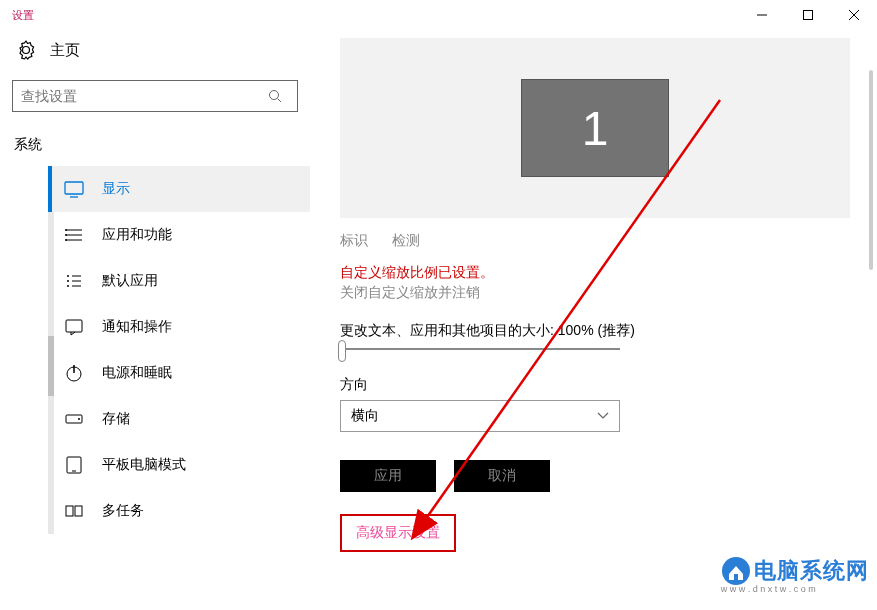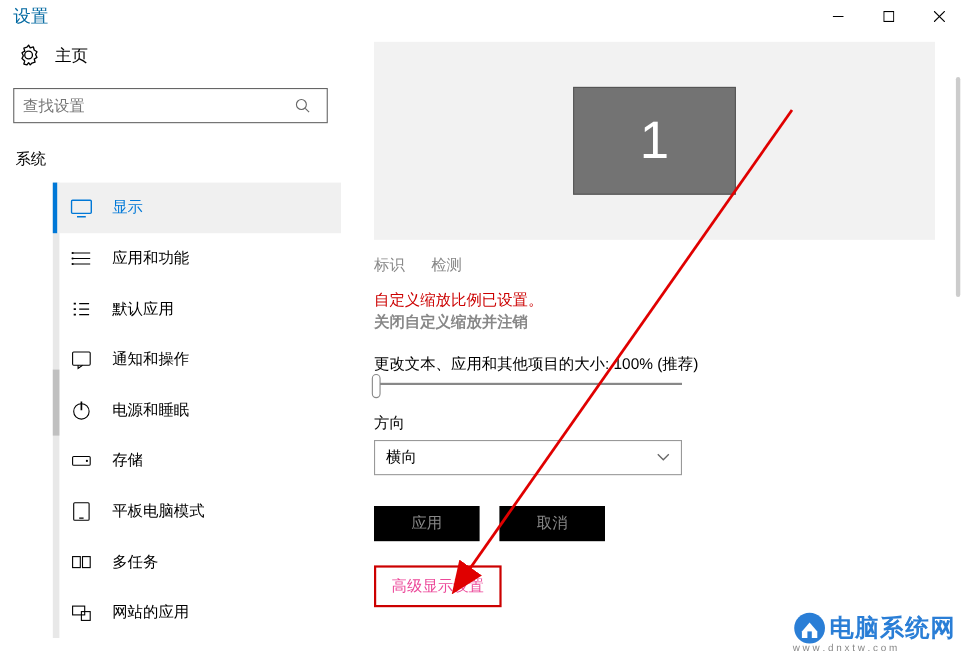--- a/index.html
+++ b/index.html
@@ -1,19 +1,19 @@
 <!DOCTYPE html>
 <html><head>
   <meta charset="utf-8">
   <style>
     * { margin: 0; padding: 0; box-sizing: border-box; font-family: "Microsoft YaHei", "Segoe UI", sans-serif; }
     body { width: 877px; height: 610px; background: #fff; overflow: hidden; position: relative; }
     
     .titlebar { height: 30px; display: flex; align-items: center; padding-left: 12px; }
-    .titlebar-title { font-size: 16px; color: #0369a1; }
+    .titlebar-title { font-size: 11px; color: #be185d; }
     .titlebar-controls { margin-left: auto; display: flex; }
     .titlebar-btn { width: 46px; height: 30px; display: flex; align-items: center; justify-content: center; cursor: pointer; }
     .titlebar-btn svg { width: 10px; height: 10px; }
     
     .main-container { display: flex; height: calc(100% - 30px); }
     
     .sidebar { width: 310px; padding: 0; position: relative; }
     .home-row { display: flex; align-items: center; padding: 10px 16px 20px 16px; gap: 14px; }
     .home-row svg { width: 20px; height: 20px; }
     .home-label { font-size: 15px; color: #000; }
@@ -37,21 +37,21 @@
     .scrollbar-left-thumb { width: 6px; height: 60px; background: #c0c0c0; position: absolute; top: 170px; }
     
     .display-preview { margin-left: 20px; margin-top: 8px; width: 510px; height: 180px; background: #f2f2f2; display: flex; align-items: center; justify-content: center; }
     .monitor-box { width: 148px; height: 98px; background: #737373; border: 1px solid #555; display: flex; align-items: center; justify-content: center; }
     .monitor-number { color: #fff; font-size: 48px; font-weight: 300; }
     
     .link-row { display: flex; gap: 24px; margin: 14px 0 14px 20px; }
     .link-text { color: #888; font-size: 14px; cursor: pointer; }
     
     .warning-text { color: #c00; font-size: 14px; margin: 6px 0 2px 20px; }
-    .sub-text { color: #888; font-size: 14px; margin: 0 0 20px 20px; font-weight: bold; }
+    .sub-text { color: #888; font-size: 14px; margin: 0 0 20px 20px; }
     
     .slider-label { font-size: 14px; margin: 0 0 8px 20px; color: #000; }
     .slider-track { margin: 0 0 26px 20px; width: 280px; height: 2px; background: #888; position: relative; }
     .slider-thumb { position: absolute; left: -2px; top: -8px; width: 8px; height: 22px; background: #fff; border: 1px solid #888; border-radius: 4px; }
     
     .section-label { font-size: 14px; margin: 0 0 6px 20px; }
     .dropdown { margin: 0 0 28px 20px; width: 280px; height: 32px; border: 1px solid #999; display: flex; align-items: center; padding: 0 10px; justify-content: space-between; cursor: pointer; }
     .dropdown-value { font-size: 14px; }
     
     .button-row { display: flex; gap: 18px; margin: 0 0 22px 20px; }
@@ -201,29 +201,20 @@
       <div class="nav-item">
         <span class="nav-item-icon">
           <svg viewBox="0 0 20 20">
               <rect x="2" y="5" width="7" height="10" stroke="#000" fill="none"></rect>
               <rect x="11" y="5" width="7" height="10" stroke="#000" fill="none"></rect>
             </svg>
         </span>
         <span class="nav-item-label">多任务</span>
       </div>
 
-      <div class="nav-item">
-        <span class="nav-item-icon">
-          <svg viewBox="0 0 20 20">
-              <rect x="2" y="4" width="11" height="8" stroke="#000" fill="none"></rect>
-              <rect x="10" y="9" width="8" height="8" stroke="#000" fill="none"></rect>
-            </svg>
-        </span>
-        <span class="nav-item-label">网站的应用</span>
-      </div>
     </div>
   </div>
 
   <div class="content">
     <div class="display-preview">
       <div class="monitor-box">
         <span class="monitor-number">1</span>
       </div>
     </div>
 

